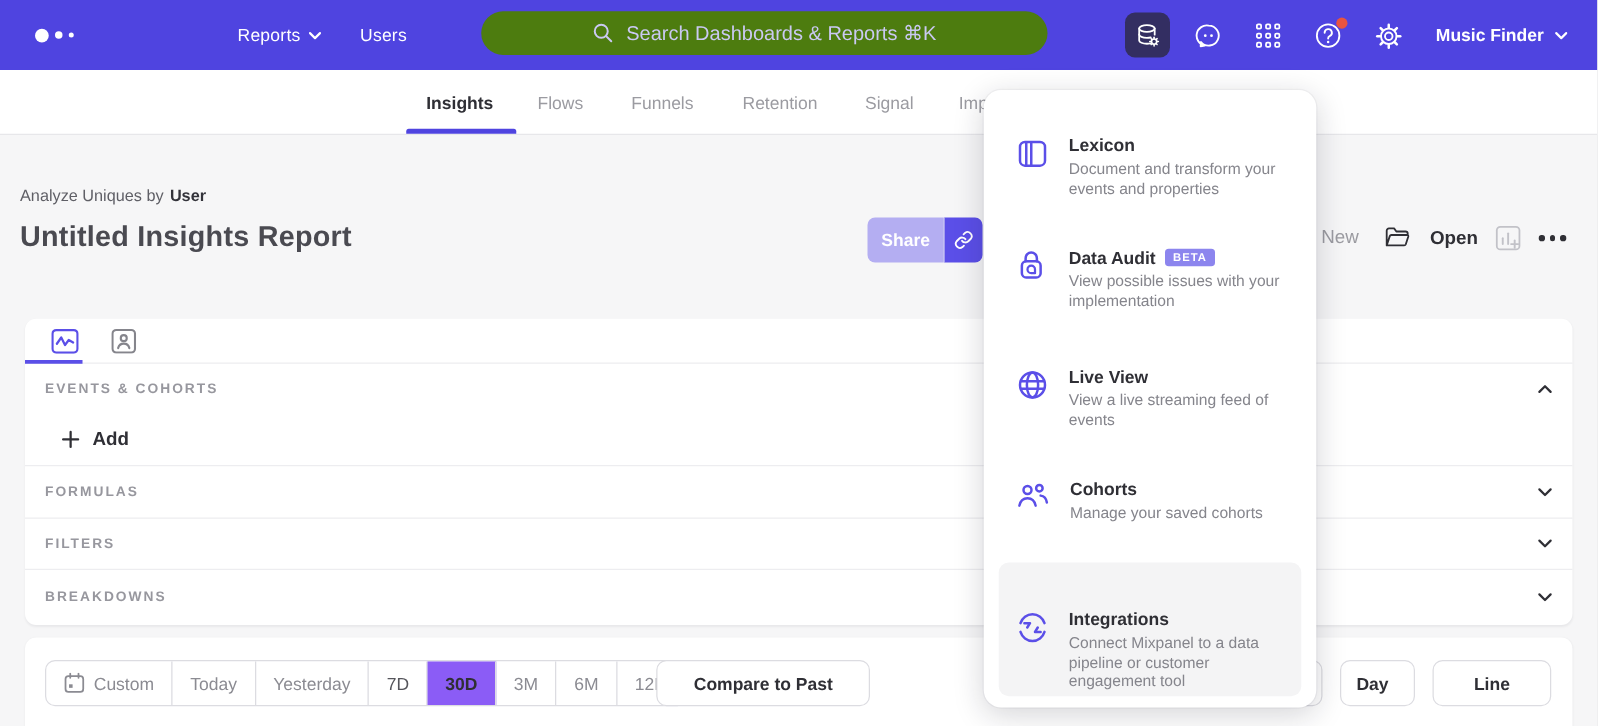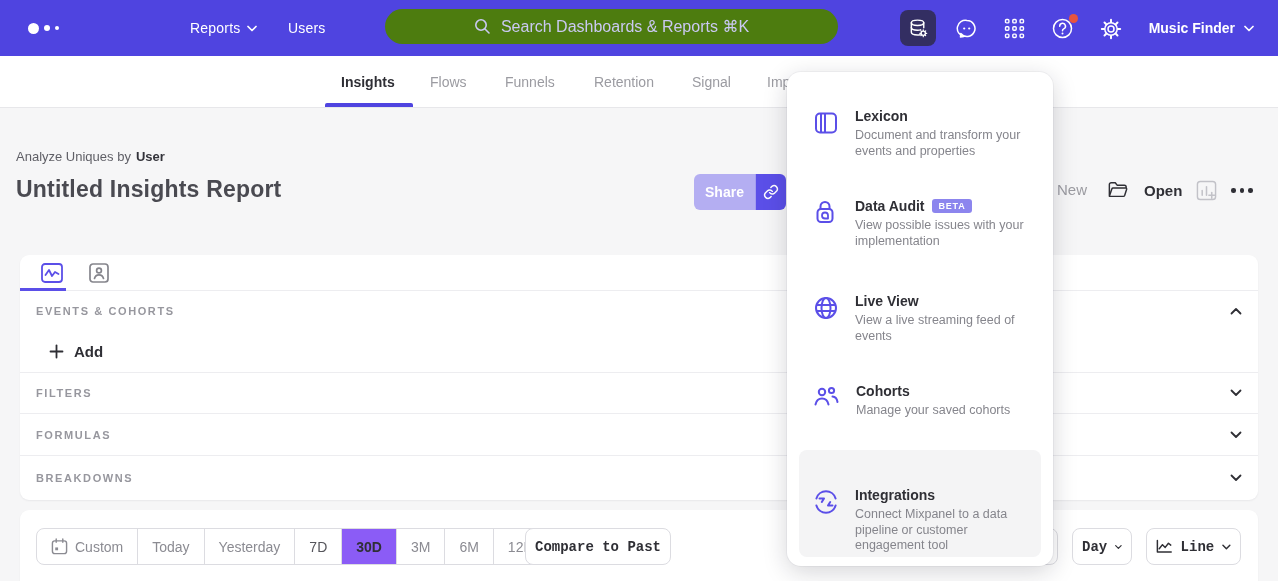--- a/index.html
+++ b/index.html
@@ -86,22 +86,22 @@
     position:absolute; left:16px; top:18px; height:37px; display:flex; align-items:stretch;
     border:1px solid #dcdce1; border-radius:8px; overflow:hidden; background:#fff;
   }
   .seg { display:flex; align-items:center; justify-content:center; gap:7px; padding:0 14px;
          font-size:14px; color:#8b8b92; border-right:1px solid #dcdce1; cursor:pointer; white-space:nowrap; }
   .seg:last-child { border-right:none; }
   .seg.dark { color:#55555b; }
   .seg.active { background:#8b5cf6; color:#2f2f35; font-weight:700; }
   .tb-btn {
     position:absolute; top:18px; height:37px; border:1px solid #dcdce1; border-radius:8px; background:#fff;
-    display:flex; align-items:center; justify-content:center; gap:8px; padding:0 9px;
-    font-size:14px; font-weight:600; color:#2f2f35; cursor:pointer; white-space:nowrap;font-family:Liberation Mono, monospace;
+    display:flex; align-items:center; justify-content:center; gap:8px; padding:0 29px;
+    font-size:14px; font-weight:600; color:#2f2f35; cursor:pointer; white-space:nowrap;
   }
 
   
   .popup {
     position:absolute; left:787px; top:52px; width:266px; height:494px; background:#fff;
     border-radius:14px; box-shadow:0 6px 24px rgba(20,20,40,.18), 0 0 0 1px rgba(20,20,40,.04);
     z-index:50;
     margin-top:20px;
   }
   .pop-item { position:absolute; left:26px; width:220px; display:flex; gap:16px; cursor:pointer; }
@@ -330,29 +330,29 @@
     <div class="add-row">
       <svg width="15" height="15" viewBox="0 0 15 15">
           <g stroke="#2f2f35" stroke-width="1.8" stroke-linecap="round">
             <line x1="7.5" y1="1.5" x2="7.5" y2="13.5"></line>
             <line x1="1.5" y1="7.5" x2="13.5" y2="7.5"></line>
           </g>
         </svg>
       <span class="add-label">Add</span>
     </div>
 
+    <div class="qp-row qp-divider" style="height:42px;">
+      <span class="qp-label">FORMULAS</span>
+      <svg class="qp-chevron" width="12" height="8" viewBox="0 0 12 8">
+          <polyline points="1.5,1.5 6,6 10.5,1.5" fill="none" stroke="#2f2f35" stroke-width="1.8" stroke-linecap="round" stroke-linejoin="round"></polyline>
+        </svg>
+    </div>
+
     <div class="qp-row qp-divider" style="height:41px;">
       <span class="qp-label">FILTERS</span>
-      <svg class="qp-chevron" width="12" height="8" viewBox="0 0 12 8">
-          <polyline points="1.5,1.5 6,6 10.5,1.5" fill="none" stroke="#2f2f35" stroke-width="1.8" stroke-linecap="round" stroke-linejoin="round"></polyline>
-        </svg>
-    </div>
-
-    <div class="qp-row qp-divider" style="height:42px;">
-      <span class="qp-label">FORMULAS</span>
       <svg class="qp-chevron" width="12" height="8" viewBox="0 0 12 8">
           <polyline points="1.5,1.5 6,6 10.5,1.5" fill="none" stroke="#2f2f35" stroke-width="1.8" stroke-linecap="round" stroke-linejoin="round"></polyline>
         </svg>
     </div>
 
     <div class="qp-row qp-divider" style="height:44px;">
       <span class="qp-label">BREAKDOWNS</span>
       <svg class="qp-chevron" width="12" height="8" viewBox="0 0 12 8">
           <polyline points="1.5,1.5 6,6 10.5,1.5" fill="none" stroke="#2f2f35" stroke-width="1.8" stroke-linecap="round" stroke-linejoin="round"></polyline>
         </svg>

